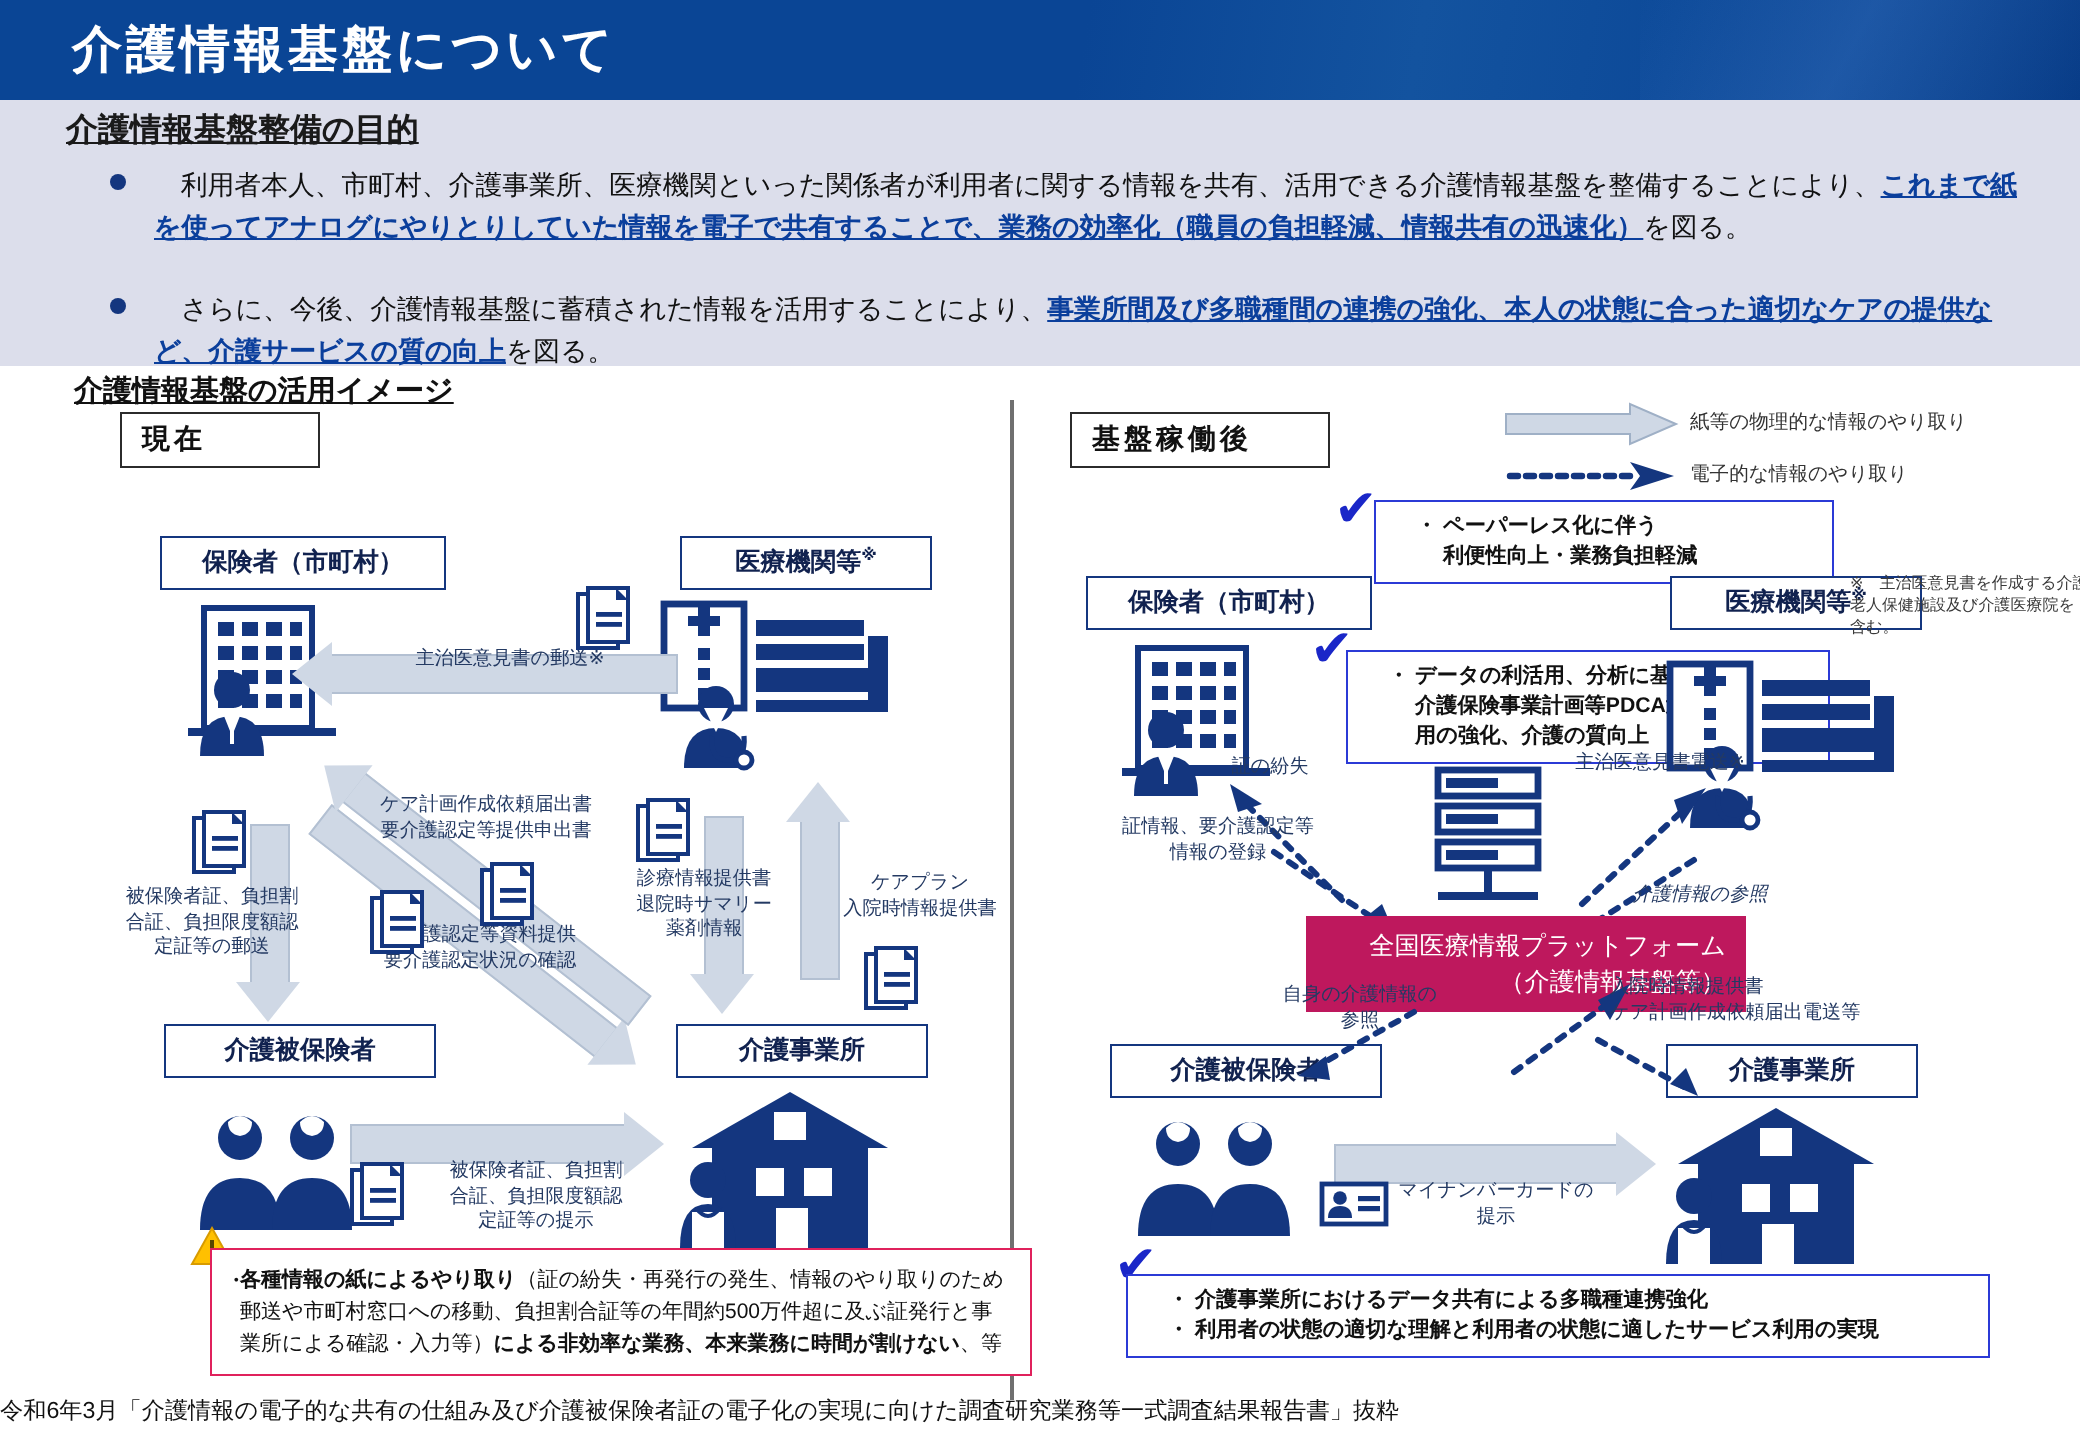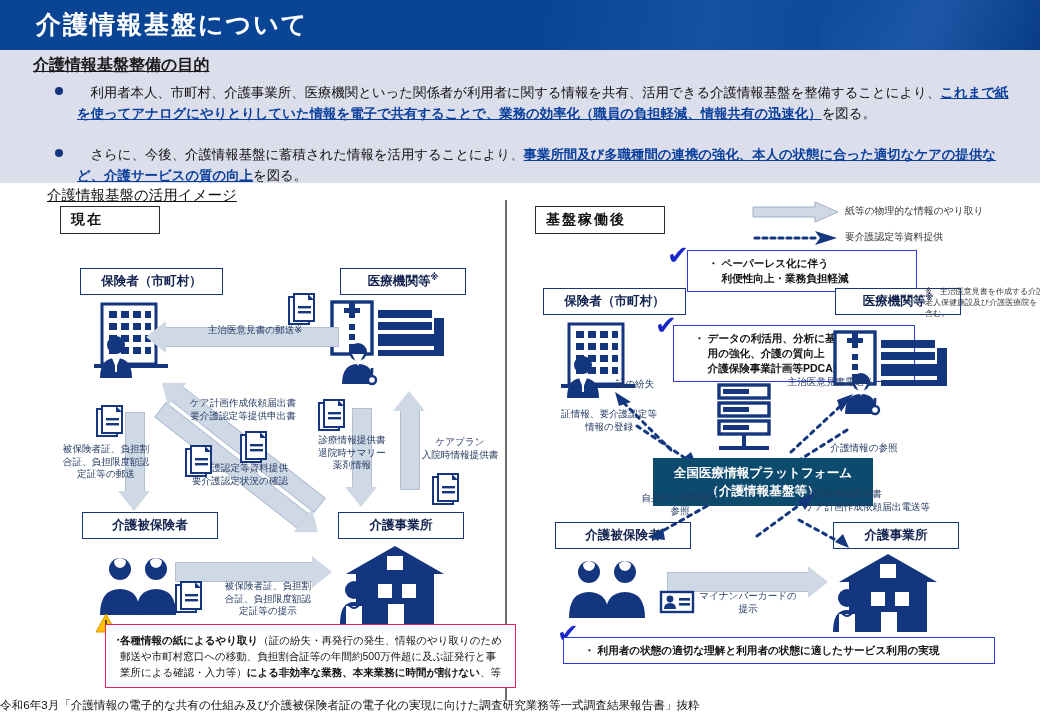--- a/index.html
+++ b/index.html
@@ -41,22 +41,22 @@
     background:#14367f;
   }
   .bullet-text{
     margin-left:22px;font-size:13.4px;line-height:20.5px;color:#111;
     font-weight:bold;
   }
   .bullet-text .plain{font-weight:normal;}
   .hl{color:#0b3f9c;text-decoration:underline;font-weight:bold;}
   
   #usage-title{
-    position:absolute;left:47px;top:186px;
-    font-size:14.5px;font-weight:normal;color:#111;text-decoration:underline;
+    position:absolute;left:37px;top:186px;
+    font-size:14.5px;font-weight:bold;color:#111;text-decoration:underline;
   }
   
   #divider{
     position:absolute;left:505px;top:200px;width:2px;height:500px;background:#6f6f6f;
   }
   
   .panel{position:absolute;top:200px;height:500px;}
   #panel-left{left:20px;width:485px;}
   #panel-right{left:515px;width:515px;}
   
@@ -118,22 +118,22 @@
     font-size:10.5px;line-height:16px;color:#111;padding:7px 10px 7px 14px;
   }
   .warnbox b{font-weight:bold;}
   .check{
     position:absolute;color:#1a27c8;font-size:26px;font-weight:bold;
     line-height:1;font-family:"DejaVu Sans",sans-serif;
   }
   .warn-icon{position:absolute;}
   
   #platform{
-    position:absolute;background:#0c4a6e;color:#fff;text-align:center;
-    font-size:12.6px;font-weight:bold;line-height:18px;padding:6px 10px;
+    position:absolute;background:#be185d;color:#fff;text-align:right;
+    font-size:12.6px;font-weight:normal;line-height:18px;padding:6px 10px;
   }
   
   .legend-item{position:absolute;font-size:9.8px;color:#333;white-space:nowrap;}
   
   #footer{
     position:absolute;left:0;top:698px;width:1040px;text-align:left;
     font-size:11.6px;color:#111;
   }
   svg{display:block;overflow:visible;}
   .iconwrap{position:absolute;}
@@ -175,21 +175,21 @@
   </span>
   <span>紙等の物理的な情報のやり取り</span>
 </div>
 <div class="legend-item" style="left:845px;top:231px;">
   <span class="iconwrap" style="left:-92px;top:-2px;">
     <svg width="86" height="18" viewBox="0 0 86 18">
       <line x1="2" y1="9" x2="64" y2="9" stroke="#14367f" stroke-width="3.2" stroke-dasharray="4,4" stroke-linecap="round"></line>
       <polygon points="62,2 84,9 62,16 67,9" fill="#14367f"></polygon>
     </svg>
   </span>
-  <span>要介護認定等資料提供</span>
+  <span>電子的な情報のやり取り</span>
 </div>
 
 <div class="panel" id="panel-left">
 
   <div class="phase-label" style="left:40px;top:6px;width:78px;">現在</div>
 
   <div class="entity" style="left:60px;top:68px;width:125px;"><span>保険者（市町村）</span></div>
   <div class="entity" style="left:320px;top:68px;width:108px;"><span>医療機関等</span><sup>※</sup></div>
   <div class="entity" style="left:62px;top:312px;width:118px;"><span>介護被保険者</span></div>
   <div class="entity" style="left:318px;top:312px;width:108px;"><span>介護事業所</span></div>
@@ -417,22 +417,22 @@
   <div class="entity" style="left:28px;top:88px;width:125px;"><span>保険者（市町村）</span></div>
   <div class="entity" style="left:320px;top:88px;width:108px;"><span>医療機関等</span><sup>※</sup></div>
   <div class="entity" style="left:40px;top:322px;width:118px;"><span>介護被保険者</span></div>
   <div class="entity" style="left:318px;top:322px;width:108px;"><span>介護事業所</span></div>
 
   <div class="note left" style="left:410px;top:86px;width:120px;white-space:normal;font-size:8px;line-height:11px;color:#3a3a3a;">※　主治医意見書を作成する介護老人保健施設及び介護医療院を含む。</div>
 
   <span class="check" style="left:140px;top:112px;">✔</span>
   <div class="callout" style="left:158px;top:125px;width:200px;">
     <div>・ データの利活用、分析に基づく</div>
+    <div>　 介護保険事業計画等PDCA運</div>
     <div>　 用の強化、介護の質向上</div>
-    <div>　 介護保険事業計画等PDCA運</div>
   </div>
 
   <span class="iconwrap" style="left:40px;top:120px;">
     <svg width="86" height="80" viewBox="0 0 86 80">
       <rect x="14" y="4" width="54" height="60" fill="#fff" stroke="#14367f" stroke-width="3"></rect>
       <g fill="#14367f">
         <rect x="21" y="11" width="8" height="7"></rect>
           <rect x="33" y="11" width="8" height="7"></rect>
           <rect x="45" y="11" width="8" height="7"></rect>
           <rect x="57" y="11" width="6" height="7"></rect>
@@ -513,21 +513,21 @@
   <div class="note" style="left:24px;top:208px;width:140px;white-space:pre-line;">証情報、要介護認定等
 情報の登録</div>
 
   <svg class="dotted" style="left:250px;top:178px;" width="120" height="92">
     <line x1="26" y1="74" x2="82" y2="22" stroke="#14367f" stroke-width="3" stroke-dasharray="4,5" stroke-linecap="round"></line>
     <polygon points="88,16 76,34 72,22" fill="#14367f"></polygon>
     <line x1="82" y1="52" x2="28" y2="86" stroke="#14367f" stroke-width="3" stroke-dasharray="4,5" stroke-linecap="round"></line>
     <polygon points="20,90 34,80 36,92" fill="#14367f"></polygon>
   </svg>
   <div class="note" style="left:240px;top:176px;width:150px;">主治医意見書電送※</div>
-  <div class="note" style="left:284px;top:242px;width:130px;">介護情報の参照</div>
+  <div class="note" style="left:270px;top:242px;width:130px;font-style:italic;">介護情報の参照</div>
 
   <div id="platform" style="left:138px;top:258px;width:200px;">
     <div>全国医療情報プラットフォーム</div>
     <div>（介護情報基盤等）</div>
   </div>
 
   <svg class="dotted" style="left:96px;top:300px;" width="120" height="46">
     <line x1="96" y1="6" x2="46" y2="34" stroke="#14367f" stroke-width="3" stroke-dasharray="4,5" stroke-linecap="round"></line>
     <polygon points="38,38 52,28 54,40" fill="#14367f"></polygon>
   </svg>
@@ -585,17 +585,18 @@
         <circle cx="14" cy="46" r="9"></circle>
       </g>
       <path d="M0 80 q0-22 14-22 q14 0 14 22 z" fill="#14367f"></path>
       <path d="M6 62 h16 v18 h-16 z" fill="#fff"></path>
       <path d="M8 60 q6 8 12 0" stroke="#14367f" stroke-width="2" fill="none"></path>
     </svg>
   </span>
 
   <span class="check" style="left:42px;top:420px;">✔</span>
   <div class="callout" style="left:48px;top:437px;width:390px;">
+    <div>・ 介護事業所におけるデータ共有による多職種連携強化</div>
     <div>・ 利用者の状態の適切な理解と利用者の状態に適したサービス利用の実現</div>
   </div>
 </div>
 
 <div id="footer">令和6年3月「介護情報の電子的な共有の仕組み及び介護被保険者証の電子化の実現に向けた調査研究業務等一式調査結果報告書」抜粋</div>
 
 </body></html>

